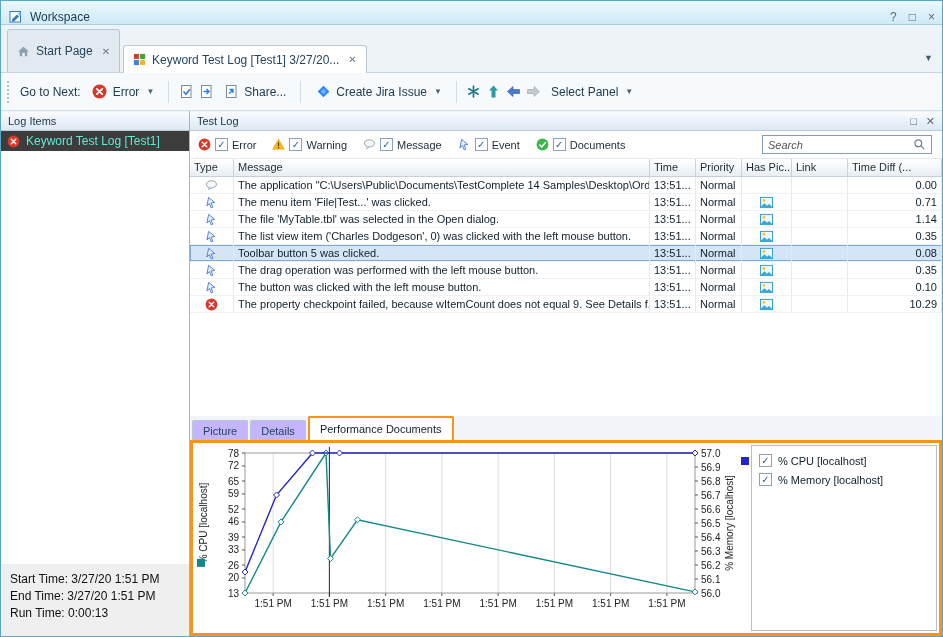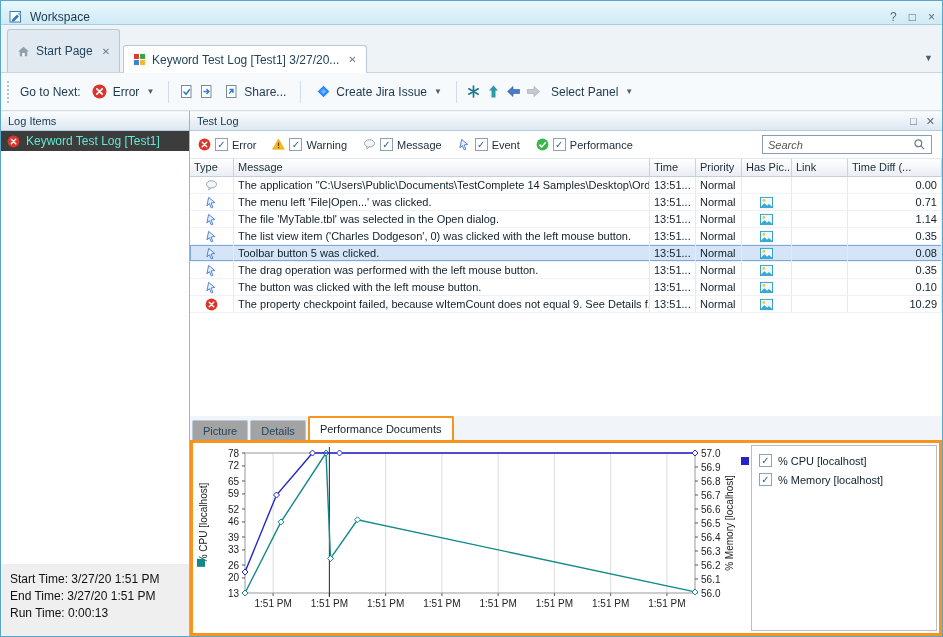--- a/index.html
+++ b/index.html
@@ -57,21 +57,21 @@
   .c1{flex:0 0 416px}
   .c2{flex:0 0 46px}
   .c3{flex:0 0 46px}
   .c4{flex:0 0 50px;justify-content:center}
   .c5{flex:0 0 56px}
   .c6{flex:1;justify-content:flex-end;padding-right:8px}
   .tbl-header .c6{justify-content:flex-start;display:flex}
   .table-empty{flex:1;background:#fff}
   
   .bottom-tabs{flex:0 0 24px;display:flex;align-items:flex-end;background:#f1f4f8;padding:0 2px}
-  .btab{height:20px;display:flex;align-items:center;padding:0 10px;border:1px solid #b9c8d6;border-bottom:none;background:#a3a3a3;margin-right:2px;border-radius:2px 2px 0 0;font-size:11px;color:#24455e}
+  .btab{height:20px;display:flex;align-items:center;padding:0 10px;border:1px solid #b9c8d6;border-bottom:none;background:#c4b5fd;margin-right:2px;border-radius:2px 2px 0 0;font-size:11px;color:#24455e}
   .btab.active{background:#fff;border:2px solid #f7941e;border-bottom:none;height:24px;color:#10202c}
   
   .chart-region{flex:0 0 196px;border:3px solid #f7941e;display:flex;background:#fff;min-height:0}
   .chart-svg-wrap{flex:1;position:relative;overflow:hidden}
   .legend-box{flex:0 0 186px;border:1px solid #bdbdbd;margin:2px 2px 2px 0;background:#fff;padding:5px 7px}
   .legend-row{display:flex;align-items:center;gap:6px;height:19px;font-size:11px;color:#10202c}
 </style>
 </head>
 <body>
 
@@ -272,21 +272,21 @@
               <span class="filter-label">Event</span>
             </span>
             <span class="filter-item">
               <span class="icon12">
                 <svg viewBox="0 0 15 15">
                   <circle cx="7.5" cy="7.5" r="6.8" fill="#3db54a"></circle>
                   <path d="M4 7.7l2.6 2.6 4.6-5.4" stroke="#fff" stroke-width="1.8" fill="none"></path>
                 </svg>
               </span>
               <span class="cbx">✓</span>
-              <span class="filter-label">Performance</span>
+              <span class="filter-label">Documents</span>
             </span>
           </div>
         <div class="search-box">
           <input value="" placeholder="Search" style="">
           <span class="icon12">
               <svg viewBox="0 0 13 13">
                 <circle cx="5.3" cy="5.3" r="3.4" fill="none" stroke="#6a7b88" stroke-width="1.2"></circle>
                 <path d="M7.8 7.8l3.4 3.4" stroke="#6a7b88" stroke-width="1.2"></path>
               </svg>
             </span>
@@ -320,21 +320,21 @@
             <div class="cell c6">0.00</div>
           </div>
           <div class="tbl-row">
             <div class="cell c0">
               <span class="icon12">
                 <svg viewBox="0 0 15 15">
                   <path d="M4.2 1.6l7 5.8-4.2.7 2.1 4.8-1.9.8-2.1-4.9-2.9 2.6Z" fill="#e8f1fc" stroke="#3a6fd8" stroke-width="1"></path>
                 </svg>
               </span>
             </div>
-            <div class="cell c1">The menu left 'File|Open...' was clicked.</div>
+            <div class="cell c1">The menu item 'File|Test...' was clicked.</div>
             <div class="cell c2">13:51...</div>
             <div class="cell c3">Normal</div>
             <div class="cell c4">
               <span class="icon12">
                 <svg viewBox="0 0 14 12">
                   <rect x="0.5" y="0.5" width="13" height="11" fill="#eef8fc" stroke="#2e9bc6"></rect>
                   <circle cx="4.2" cy="3.8" r="1.5" fill="#f5c33b"></circle>
                   <path d="M1 10.5l3.8-3.8 2.8 2.8 2-2 3.4 3v.5H1Z" fill="#39a7d4"></path>
                 </svg>
               </span>

